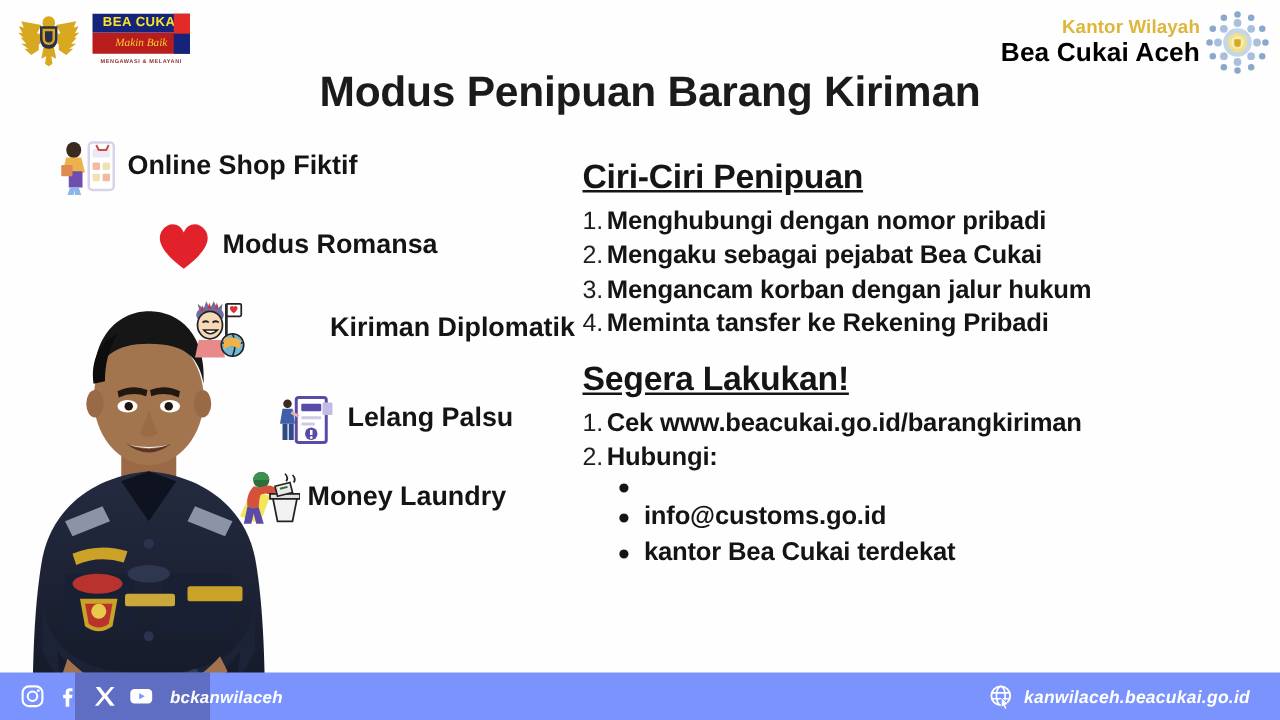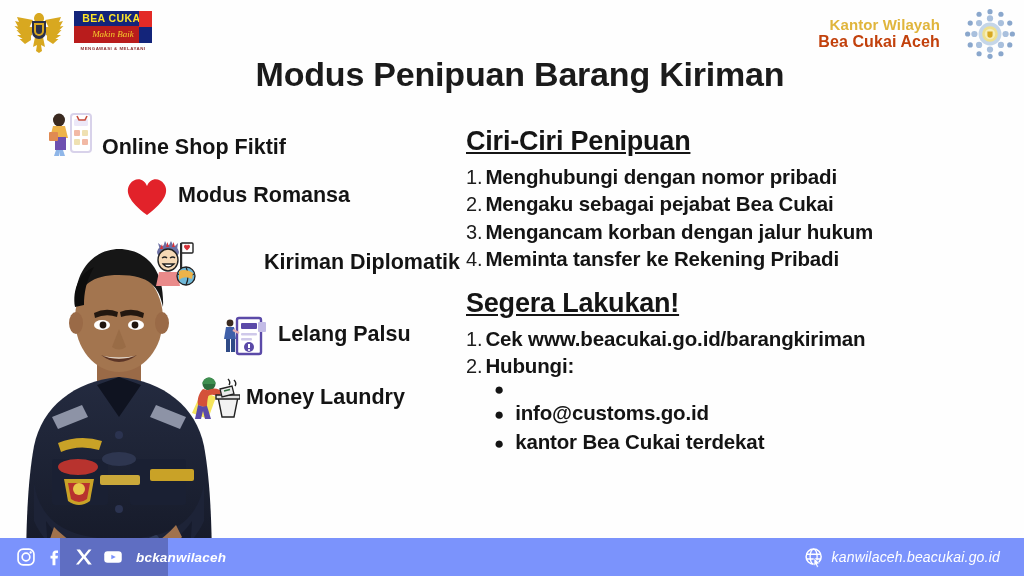--- a/index.html
+++ b/index.html
@@ -57,25 +57,25 @@
   .bc-bar .b { background: #13247a; }
   .bc-foot {
     height: 10px; display:flex; align-items:center; justify-content:center;
   }
   .bc-foot span {
     font-size: 4.4px; color:#8a2d2d; letter-spacing:.5px; font-weight:bold;
   }
 
   .hdr-right {
     position: absolute; right: 8px; top: 8px;
-    display: flex; align-items: center; gap: 24px;
+    display: flex; align-items: center; gap: 4px;
   }
   .hdr-right-txt { text-align: right; line-height: 1.12; }
   .kw-1 { font-size: 15px; font-weight: bold; color: #e0b53c; letter-spacing:.1px;}
-  .kw-2 { font-size: 16px; font-weight: bold; color: #c2410c; letter-spacing:.1px;}
+  .kw-2 { font-size: 21px; font-weight: bold; color: #000000; letter-spacing:.1px;}
   .mandala { width: 52px; height: 52px; }
 
   
   .title {
     position: absolute; left: 16px; right: 0; top: 55px;
     text-align: center;
     font-size: 34px; font-weight: bold; color: #1b1b1b;
     letter-spacing: -.2px;
   }
 
@@ -90,21 +90,21 @@
   .lrow {
     display: flex; align-items: center; gap: 6px;
     margin-bottom: 13px;
     position: relative; z-index: 4;
   }
   .lrow .ico { width: 50px; height: 50px; flex: 0 0 50px; position: relative; }
   .lrow .lbl {
     font-size: 21.5px; font-weight: bold; color: #141414;
     white-space: nowrap; line-height: 1;
   }
-  .lrow-0 { margin-left: 46px; align-items: flex-end; }
+  .lrow-0 { margin-left: 46px; }
   .lrow-1 { margin-left: 122px; margin-bottom: 17px; text-align: right; }
   .lrow-2 { margin-left: 152px; margin-bottom: 22px; justify-content: space-between; }
   .lrow-3 { margin-left: 190px; margin-bottom: 20px; }
   .lrow-4 { margin-left: 222px; }
 
   
   .right-col { position: absolute; left: 466px; top: 126px; width: 548px; }
   .sec-head {
     font-size: 27px; font-weight: bold; color: #151515;
     margin-bottom: 6px; letter-spacing:-.2px;text-decoration:underline;
@@ -148,21 +148,21 @@
   .soc { width: 20px; height: 20px; display:block; }
   .handle {
     color: #ffffff; font-size: 13.5px; font-weight: bold;
     font-style: italic; margin-left: 4px; letter-spacing:.2px;
   }
   .foot-right {
     position: absolute; right: 24px; top: 0; height: 38px;
     display: flex; align-items: center; gap: 8px; z-index: 2;
   }
   .site {
-    color: #ffffff; font-size: 14px; font-weight: normal;
+    color: #ffffff; font-size: 14px; font-weight: bold;
     font-style: italic; letter-spacing:.2px;
   }
 </style>
 </head>
 <body>
 
 <div id="poster">
 
   <div class="hdr-left">
 

